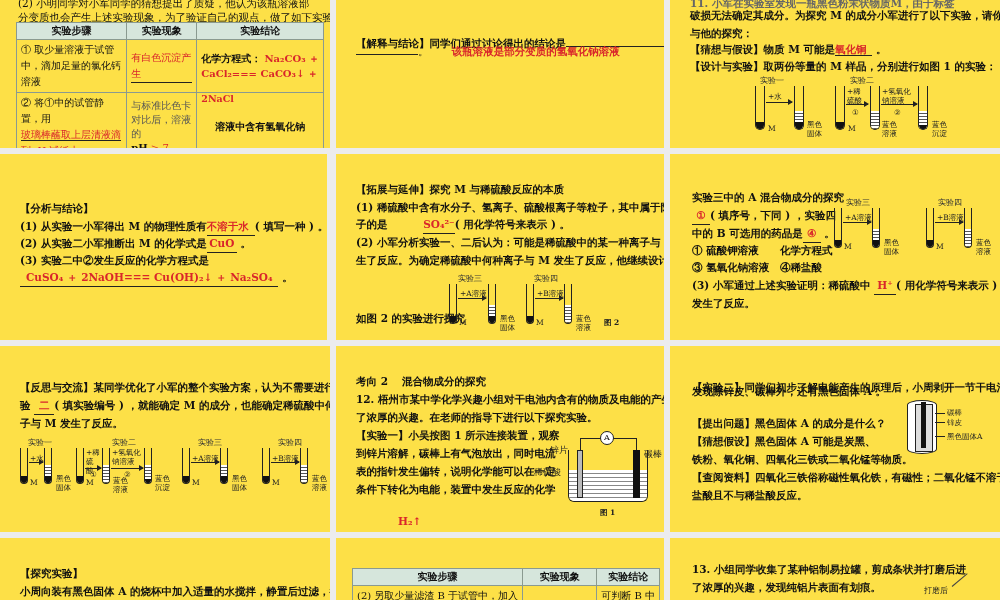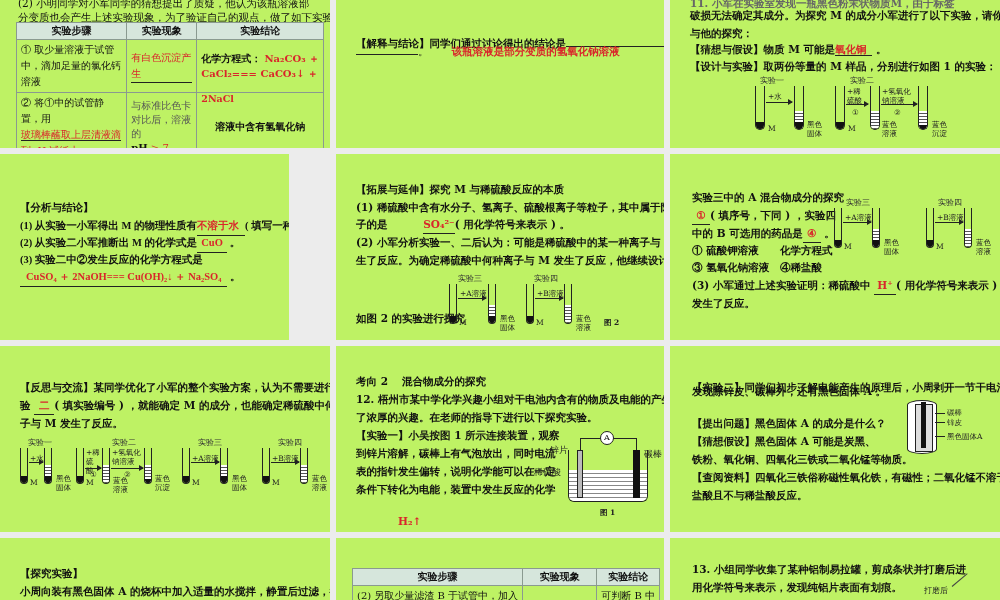--- a/index.html
+++ b/index.html
@@ -1,18 +1,18 @@
 <!DOCTYPE html>
 <html><head>
 <meta charset="utf-8">
 <style>
   * { box-sizing: border-box; margin: 0; padding: 0; }
   html, body { width: 1000px; height: 600px; overflow: hidden; background: #ececec; }
   body { font-family: "DejaVu Serif", "Liberation Serif", serif; color: #111; position: relative; }
-  .panel { position: absolute; background: #bef264; overflow: hidden; font-size: 10.5px; line-height: 18px; }
+  .panel { position: absolute; background: #fde047; overflow: hidden; font-size: 10.5px; line-height: 18px; }
   .red { color: #d9262b; }
   .b { font-weight: bold; }
   .ul { display: inline-block; border-bottom: 1px solid #222; min-width: 40px; text-align: center; }
   .blank { display: inline-block; border-bottom: 1px solid #222; }
   p { white-space: nowrap; }
   table.exp { border-collapse: collapse; position: absolute; font-size: 10px; line-height: 16px; }
   table.exp th { background: #d6e6dc; border: 1px solid #8a9a90; font-weight: bold; height: 16px; text-align: center; }
   table.exp td { border: 1px solid #8a9a90; vertical-align: middle; padding: 2px 4px; }
   .fig { position: absolute; }
   .fig-label { font-size: 8px; color: #333; position: absolute; white-space: nowrap; }
@@ -112,21 +112,21 @@
     <div class="arrow" style="left:131px;top:32px;width:36px;"></div>
     <span class="small" style="left:132px;top:48px;width:18px;white-space:normal;">蓝色溶液</span>
     <div class="tube" style="left:168px;top:14px;height:44px;">
         <div class="liquid"></div>
         <div class="solid" style="height:4px;"></div>
       </div>
     <span class="small" style="left:182px;top:48px;width:18px;white-space:normal;">蓝色沉淀</span>
   </div>
 </div>
 
-<div class="panel" style="left:0;top:154px;width:289px;height:186px;font-family:Liberation Serif, serif;">
+<div class="panel" style="left:0;top:154px;width:327px;height:186px;">
   <p class="b" style="position:absolute;left:20px;top:45px;">【分析与结论】</p>
   <p class="b" style="position:absolute;left:20px;top:63px;">
     <span>(1) 从实验一小军得出 M 的物理性质有</span><span class="red ul" style="min-width:48px;text-align:left;">不溶于水</span><span>( 填写一种 ) 。</span>
   </p>
   <p class="b" style="position:absolute;left:20px;top:80px;">
     <span>(2) 从实验二小军推断出 M 的化学式是</span><span class="red ul" style="min-width:30px;text-align:center;">CuO</span> <span>。</span>
   </p>
   <p class="b" style="position:absolute;left:20px;top:97px;">(3) 实验二中②发生反应的化学方程式是</p>
   <p class="b" style="position:absolute;left:20px;top:114px;">
     <span class="red ul" style="padding:0 6px;">CuSO₄ ＋ 2NaOH=== Cu(OH)₂↓ ＋ Na₂SO₄</span> <span>。</span>
@@ -345,16 +345,16 @@
       <td style="white-space:nowrap;">(2) 另取少量滤渣 B 于试管中，加入</td>
       <td></td>
       <td style="white-space:nowrap;">可判断 B 中</td>
     </tr>
   </tbody>
     </table>
 </div>
 
 <div class="panel" style="left:670px;top:538px;width:330px;height:62px;">
   <p class="b" style="position:absolute;left:22px;top:22px;">13. 小组同学收集了某种铝制易拉罐，剪成条状并打磨后进</p>
-  <p class="b" style="position:absolute;left:22px;top:40px;">用化学符号来表示，发现纯铝片表面有划痕。</p>
+  <p class="b" style="position:absolute;left:22px;top:40px;">了浓厚的兴趣，发现纯铝片表面有划痕。</p>
   <span class="small" style="left:254px;top:48px;font-size:8px;">打磨后</span>
   <div style="position:absolute;left:282px;top:48px;width:20px;height:1px;background:#444;transform:rotate(-40deg);transform-origin:left;"></div>
 </div>
 
 </body></html>

